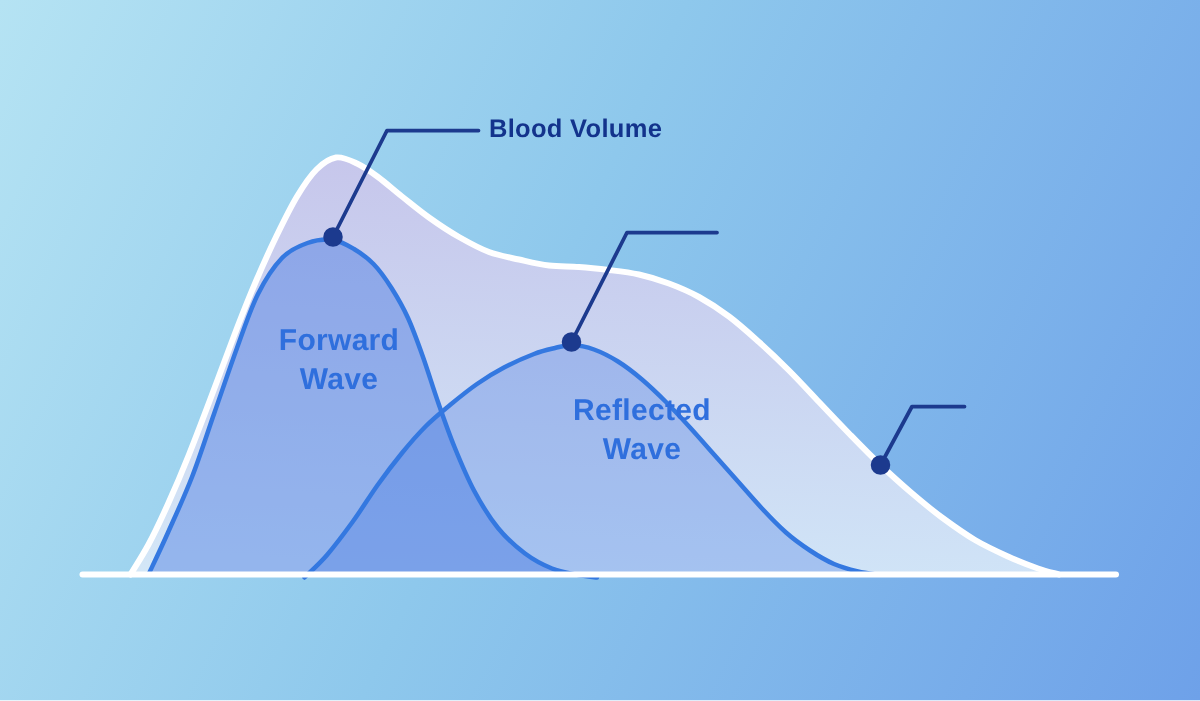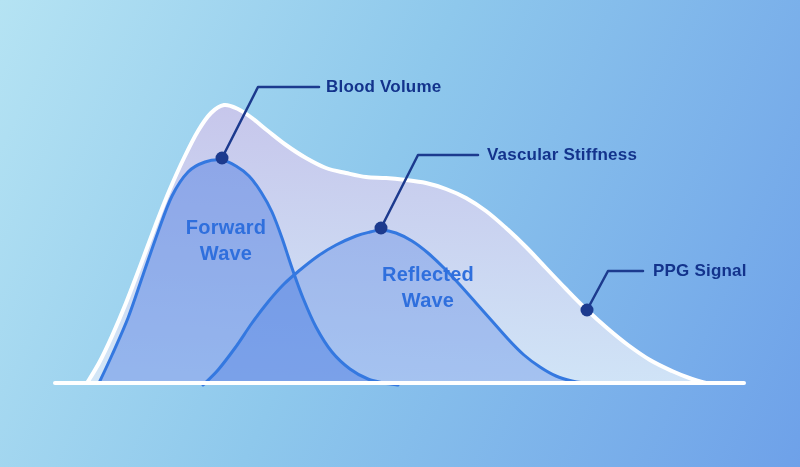--- a/index.html
+++ b/index.html
@@ -50,22 +50,20 @@
         <polyline points="222,158 258,87 319,87" fill="none" stroke="#1c3a8e" stroke-width="2.5" stroke-linecap="round" stroke-linejoin="round"></polyline>
         <circle cx="222" cy="158" r="6.5" fill="#1c3a8e"></circle>
         <polyline points="381,228 418,155 478,155" fill="none" stroke="#1c3a8e" stroke-width="2.5" stroke-linecap="round" stroke-linejoin="round"></polyline>
         <circle cx="381" cy="228" r="6.5" fill="#1c3a8e"></circle>
         <polyline points="587,310 608,271 643,271" fill="none" stroke="#1c3a8e" stroke-width="2.5" stroke-linecap="round" stroke-linejoin="round"></polyline>
         <circle cx="587" cy="310" r="6.5" fill="#1c3a8e"></circle>
       </g>
   </svg>
 
   <div class="annot-label" style="left: 326px; top: 87px; color: rgb(19, 51, 140);">Blood Volume</div>
-  <div class="annot-label" style="left: 487px; top: 155px; color: rgb(19, 51, 140);">Vascular Stiffness</div>
-  <div class="annot-label" style="left: 653px; top: 271px; color: rgb(19, 51, 140);">PPG Signal</div>
 
   <div class="wave-label" style="left: 226px; top: 240px; color: rgb(47, 111, 221);">
     <span>Forward</span><br>
     <span>Wave</span>
   </div>
   <div class="wave-label" style="left: 384px; top: 287px; color: rgb(47, 111, 221); margin-left: 44px;">
     <span>Reflected</span><br>
     <span>Wave</span>
   </div>
 </div>

